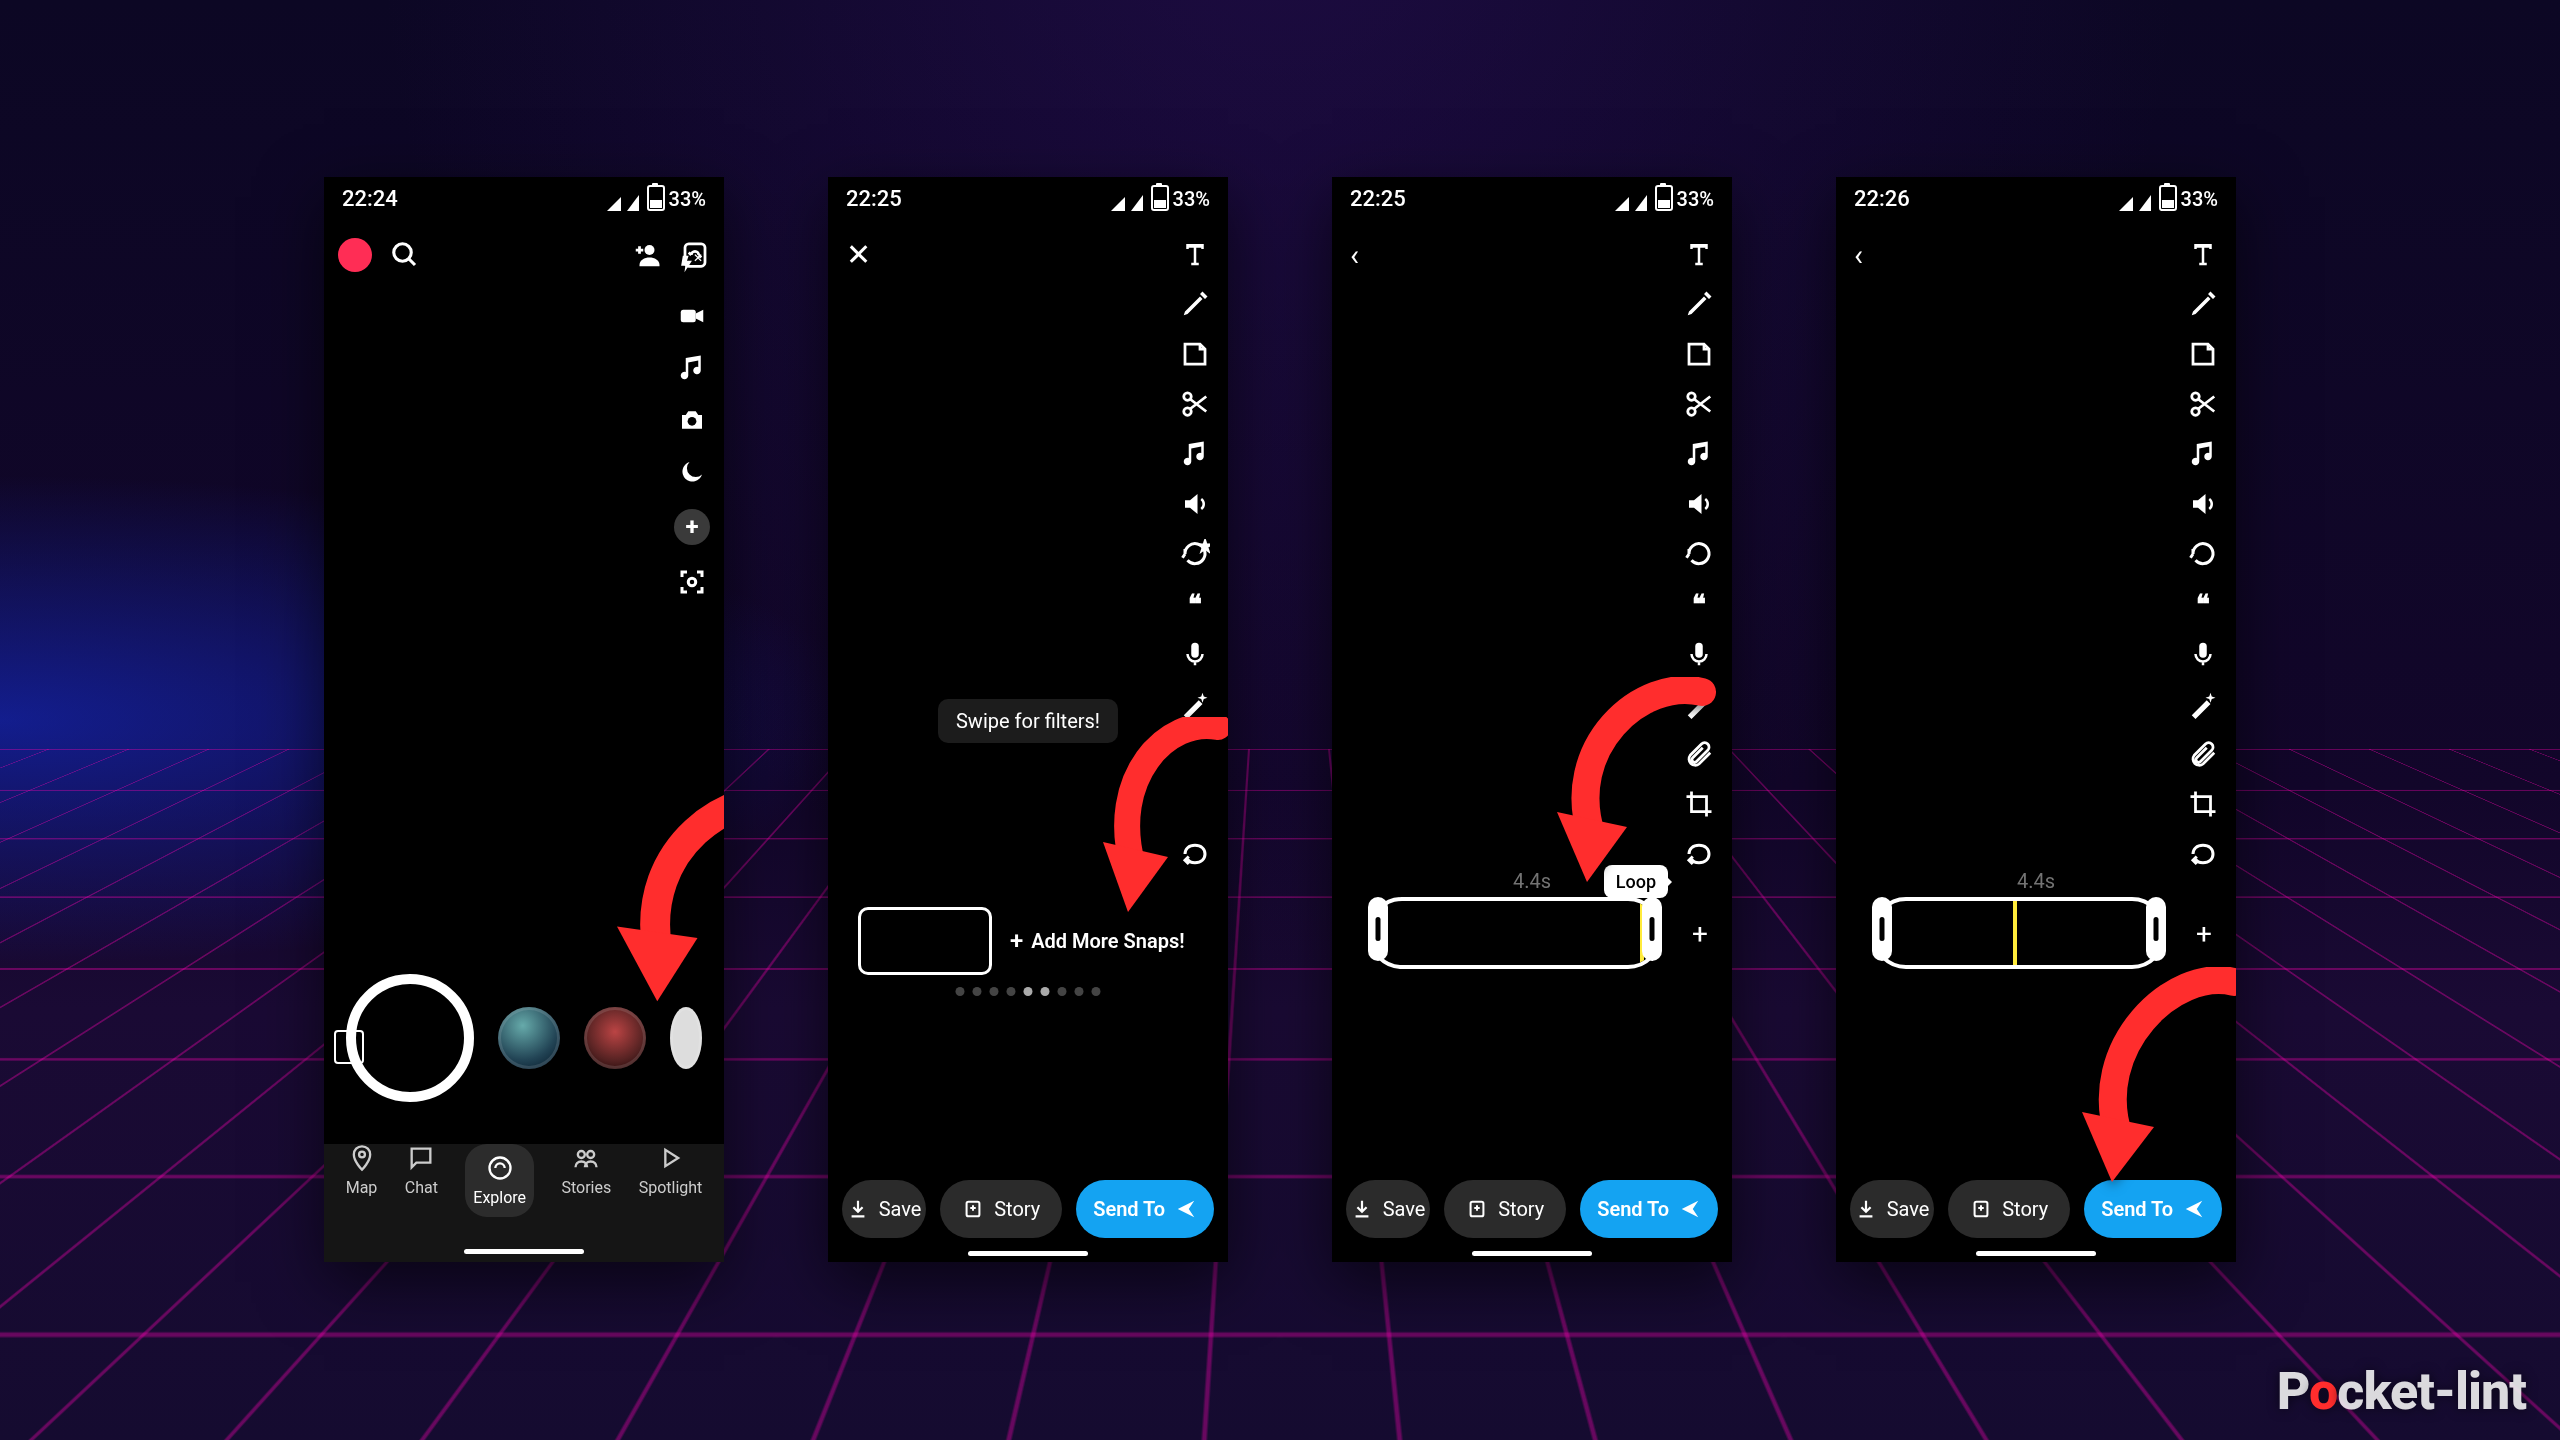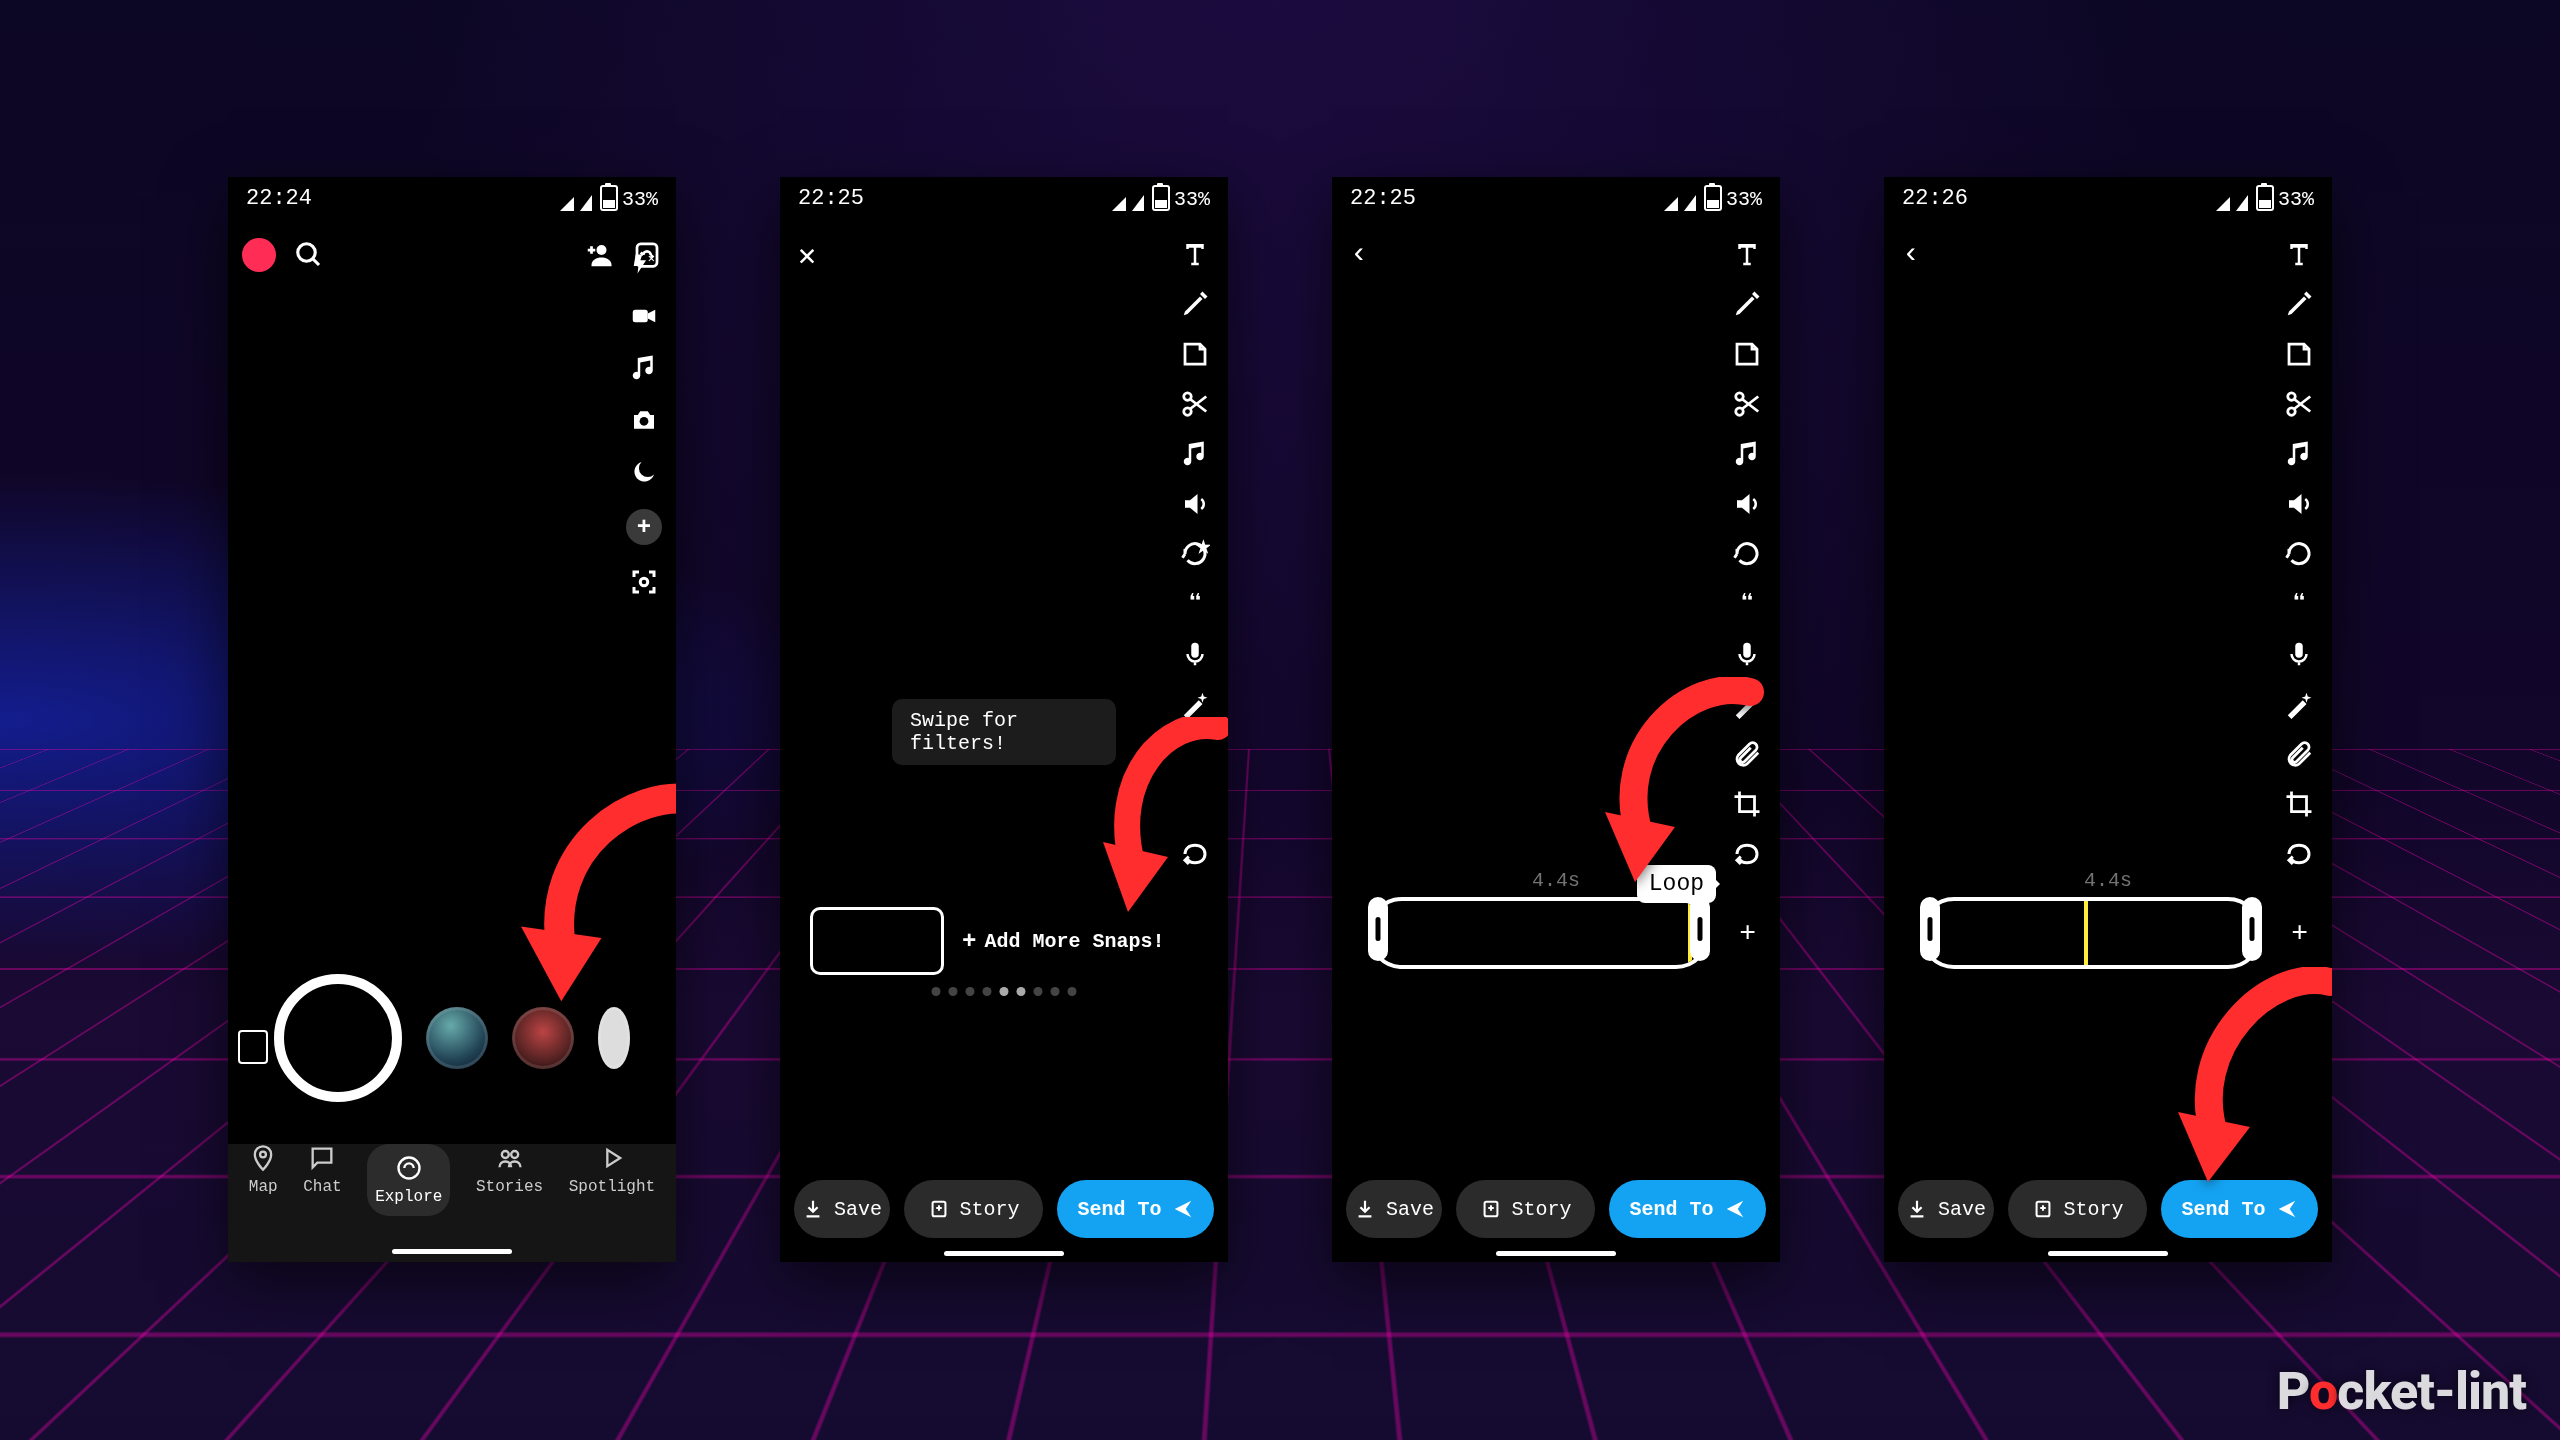--- a/index.html
+++ b/index.html
@@ -49,28 +49,27 @@
   .phones {
     position: absolute;
     top: 177px;
     left: 0; right: 0;
     height: 1085px;
     display: flex;
     justify-content: center;
     gap: 104px;
   }
   .phone {
-    width: 448px;
+    width: 400px;
     height: 1085px;
     background: #000;
     box-shadow: 0 20px 60px rgba(0,0,0,0.6);
     position: relative;
     color: #fff;
     overflow: hidden;
-    font-family: Liberation Mono, monospace;
   }
 
   
   .status {
     height: 42px;
     display: flex;
     align-items: center;
     justify-content: space-between;
     padding: 0 18px;
     font-size: 22px;
@@ -116,21 +115,21 @@
   .duration{position:absolute;top:692px;left:50%;transform:translateX(-50%);font-size:20px;color:#737373;}
   .trim{position:absolute;top:720px;left:36px;right:70px;height:72px;}
   .trim .track{position:absolute;inset:0;display:flex;align-items:center;}
   .trim .bar{flex:1;height:64px;border:4px solid #fff;border-radius:34px;position:relative;overflow:hidden;}
   .trim .hL,.trim .hR{width:20px;height:64px;background:#fff;border-radius:10px;position:absolute;top:0;}
   .trim .hL{left:0;} .trim .hR{right:0;}
   .trim .hL::after,.trim .hR::after{content:"";position:absolute;left:50%;top:50%;transform:translate(-50%,-50%);width:5px;height:24px;background:#000;border-radius:3px;}
   .trim .play{position:absolute;top:-4px;width:4px;height:72px;background:#ffeb3b;}
   .trim .plus{position:absolute;right:-46px;top:50%;transform:translateY(-50%);font-size:28px;color:#fff;}
 
-  .loop-tip{position:absolute;top:688px;right:64px;background:#fff;color:#000;font-size:23px;font-weight:500;padding:6px 12px;border-radius:8px;}
+  .loop-tip{position:absolute;top:688px;right:64px;background:#fff;color:#000;font-size:18px;font-weight:500;padding:6px 12px;border-radius:8px;}
   .loop-tip::after{content:"";position:absolute;right:-10px;top:50%;transform:translateY(-50%);border:6px solid transparent;border-left-color:#fff;}
 
   
   .actions{position:absolute;bottom:24px;left:14px;right:14px;display:flex;gap:14px;align-items:center;}
   .home-ind{position:absolute;bottom:6px;left:50%;transform:translateX(-50%);width:120px;height:5px;background:#fff;border-radius:3px;}
   .pill{height:58px;border-radius:29px;background:#2b2b2b;display:flex;align-items:center;justify-content:center;gap:10px;color:#fff;font-size:20px;}
   .pill.save{flex:1.1;}
   .pill.story{flex:1.6;}
   .pill.send{flex:1.8;background:#14a3f2;font-weight:600;}
   .pill svg,.pill .g{width:22px;height:22px;}

